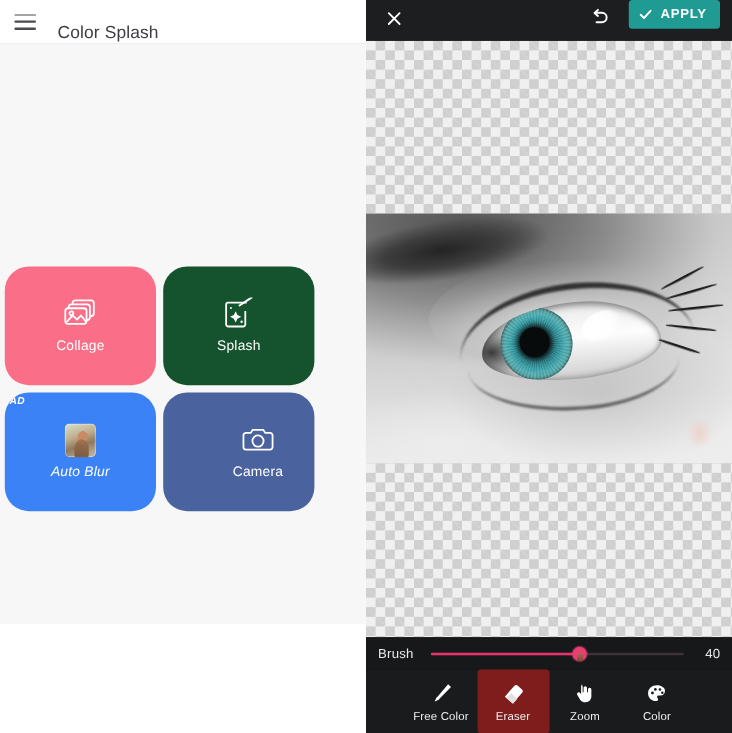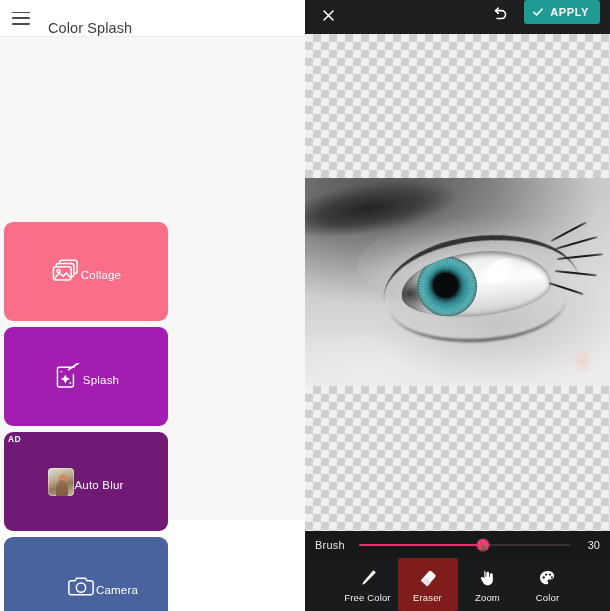--- a/index.html
+++ b/index.html
@@ -43,36 +43,36 @@
   }
 
   
   .tiles {
     position:absolute; left:0; top:222px; width:305px;
     display:flex; flex-wrap:wrap; gap:6px 6px;
     padding:0 4px;
     z-index:2;
   }
   .tile {
-    width:164px; height:99px;
-    border-radius:9px;
+    width:126px; height:99px;
+    border-radius:20px;
     position:relative;
-    display:flex; flex-direction:row;
+    display:flex; flex-direction:column;
     align-items:center; justify-content:center;
     color:#ffffff;
     cursor:pointer;
     overflow:hidden;
   }
   .tile .tile-label {
     font-size:11.5px; margin-top:7px; color:#ffffff; letter-spacing:.2px;
   }
   .tile .tile-icon { width:30px; height:28px; display:block; }
   .tile-collage { background:#fa6e87; }
-  .tile-splash  { background:#a21caf; }
-  .tile-autoblur{ background:#701a75; }
+  .tile-splash  { background:#14532d; }
+  .tile-autoblur{ background:#3b82f6;font-style:italic; }
   .tile-camera  { background:#4a639f;padding-left:32px; }
   .ad-badge {
     position:absolute; left:4px; top:3px;
     font-size:8.5px; font-weight:bold; color:#ffffff;
     letter-spacing:.3px; line-height:1;
   }
   .thumb {
     width:26px; height:28px; border-radius:4px;
     background:
       radial-gradient(circle at 58% 38%, #c98b63 0 18%, transparent 19%),
@@ -374,21 +374,21 @@
     </div>
   </div>
 
   <div class="brush-row">
     <span class="brush-label">Brush</span>
     <div class="slider">
       <div class="track"></div>
       <div class="fill" style="width: 59%;"></div>
       <div class="thumb" style="left: 59%;"></div>
     </div>
-    <span class="brush-value">30</span>
+    <span class="brush-value">40</span>
   </div>
 
   <div class="toolbar">
 
     <div class="tool">
       <span class="tool-icon">
         <svg viewBox="0 0 24 24" width="20" height="20" fill="#fff">
           <path d="M18.5 2.6 L21.4 5.5 L9.6 17.3 L5.2 19.8 L7.7 15.4 z M7.9 16.2 L9.2 17.5"></path>
           <path d="M5.0 20.0 L7.4 15.2 L9.8 17.6 z"></path>
         </svg>

